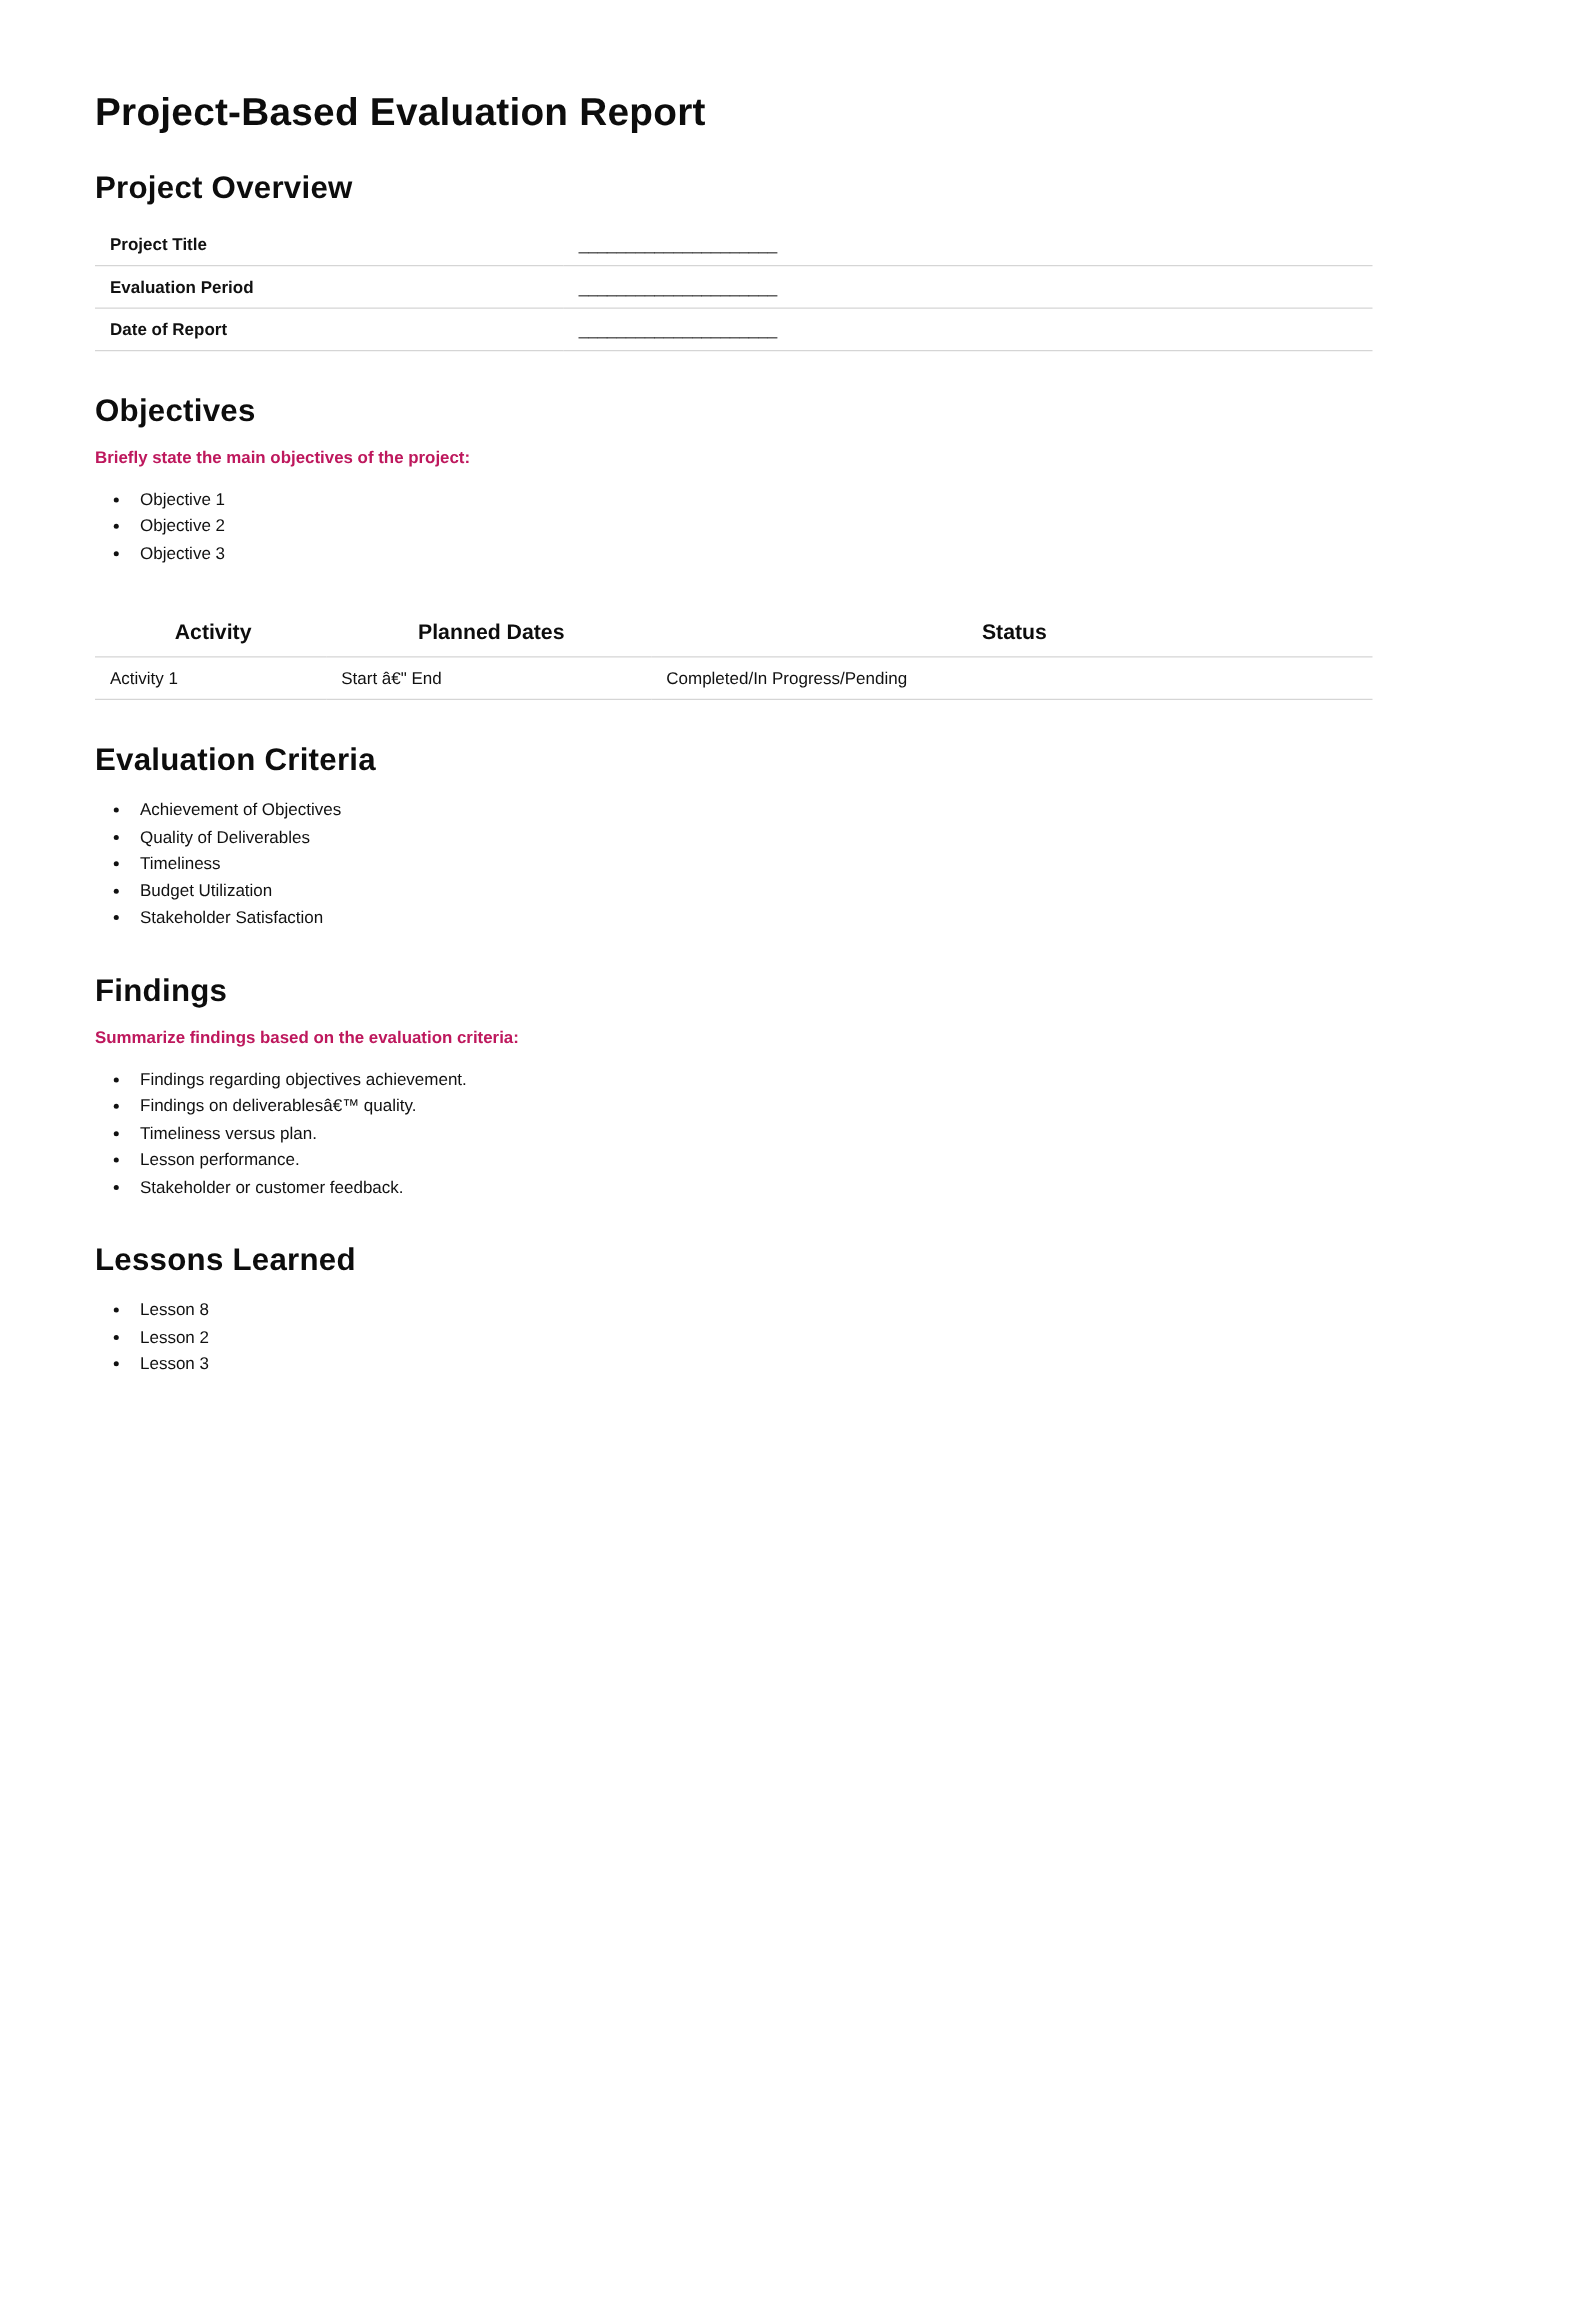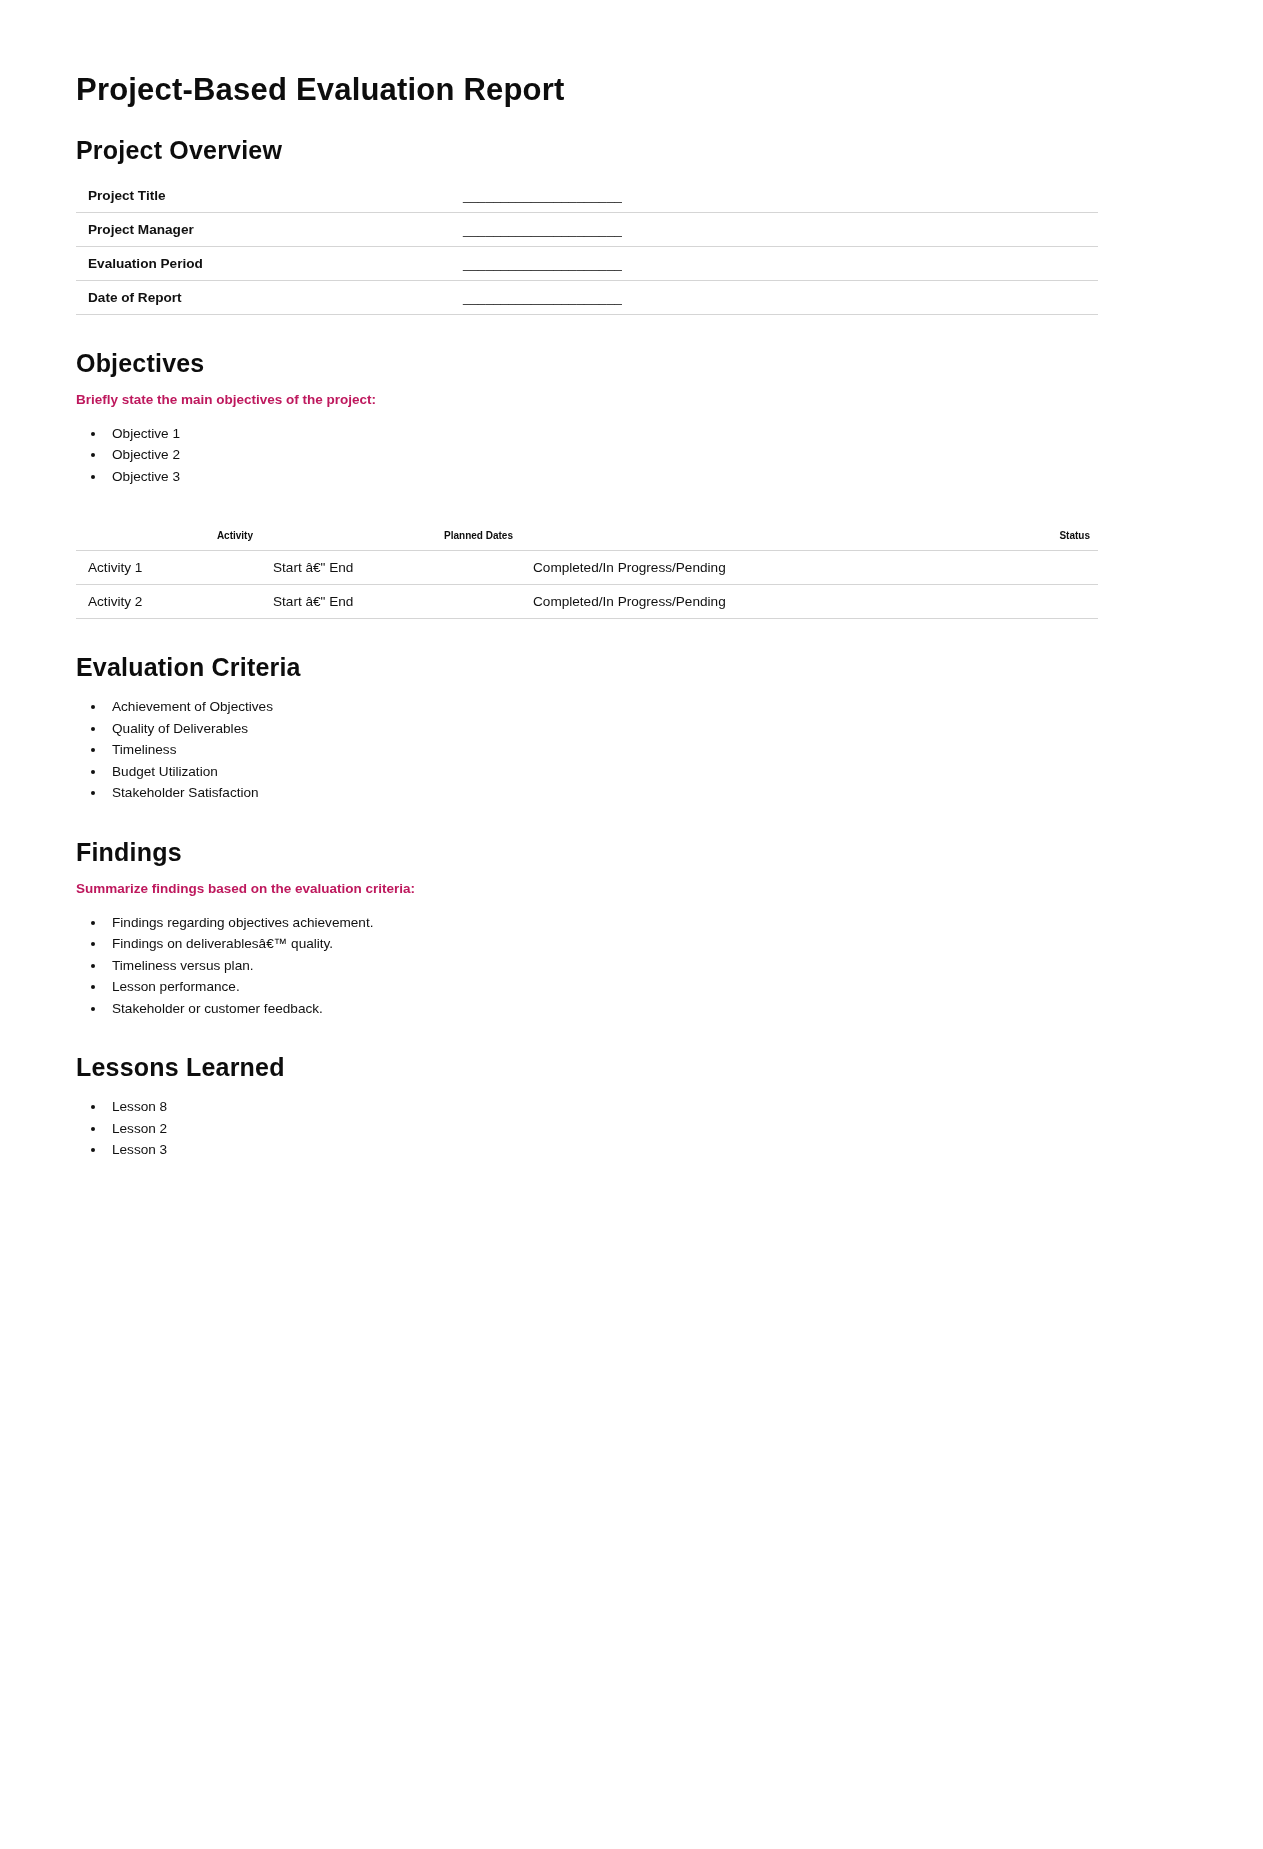--- a/index.html
+++ b/index.html
@@ -43,23 +43,23 @@
     font-weight: bold;
     margin: 0 0 16px 0;
     color: #be185d;
   }
   table.grid {
     width: 1022px;
     border-collapse: collapse;
     font-size: 13.6px;
   }
   table.grid th {
-    text-align: right;
+    text-align: center;
     font-weight: bold;
-    font-size: 10px;
+    font-size: 17px;
     padding: 9px 8px 9px 12px;
     border-bottom: 1px solid #d5d5d5;
     color: #0d0d0d;
   }
   table.grid td {
     text-align: left;
     padding: 9px 8px 9px 12px;
     border-bottom: 1px solid #d5d5d5;
     color: #111;
     vertical-align: top;
@@ -97,24 +97,20 @@
 
   <div class="section">
     <h2 class="section-title">Project Overview</h2>
     <table class="grid overview">
       <tbody>
         <tr>
           <td class="label">Project Title</td>
           <td class="blank">_____________________</td>
         </tr>
         <tr>
-          <td class="label">Project Manager</td>
-          <td class="blank">_____________________</td>
-        </tr>
-        <tr>
           <td class="label">Evaluation Period</td>
           <td class="blank">_____________________</td>
         </tr>
         <tr>
           <td class="label">Date of Report</td>
           <td class="blank">_____________________</td>
         </tr>
       </tbody>
     </table>
   </div>
@@ -134,25 +130,20 @@
       <thead>
         <tr>
           <th class="col-activity">Activity</th>
           <th class="col-dates">Planned Dates</th>
           <th>Status</th>
         </tr>
       </thead>
       <tbody>
         <tr>
           <td class="col-activity">Activity 1</td>
-          <td class="col-dates">Start â€" End</td>
-          <td>Completed/In Progress/Pending</td>
-        </tr>
-        <tr>
-          <td class="col-activity">Activity 2</td>
           <td class="col-dates">Start â€" End</td>
           <td>Completed/In Progress/Pending</td>
         </tr>
       </tbody>
     </table>
   </div>
 
   <div class="section">
     <h2 class="section-title">Evaluation Criteria</h2>
     <ul class="bullets">

